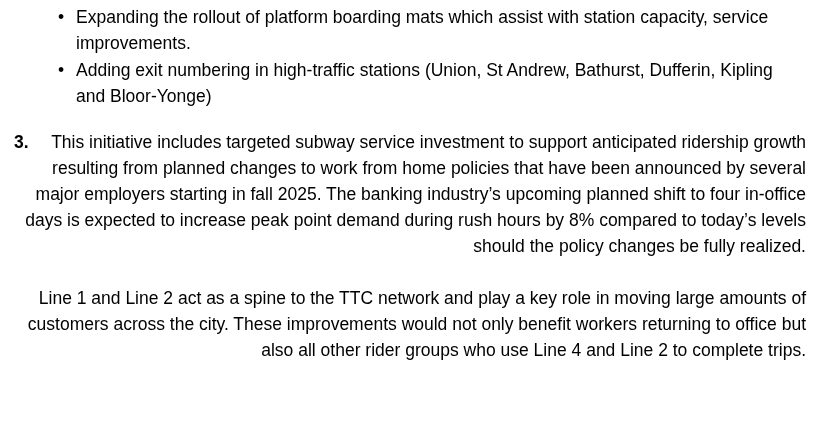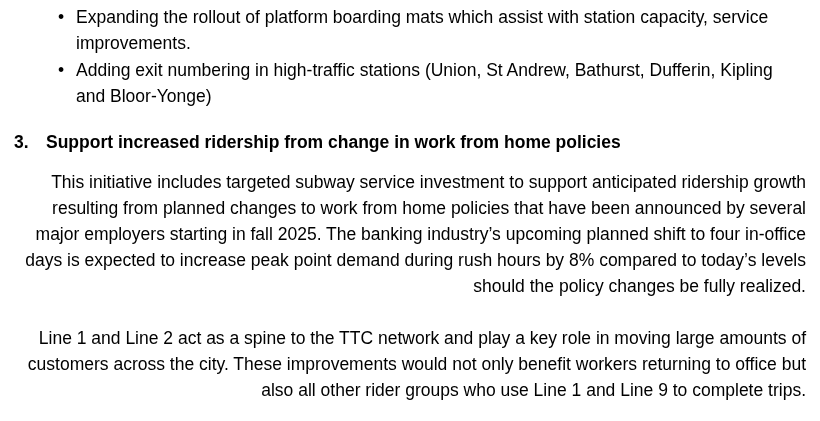--- a/index.html
+++ b/index.html
@@ -84,20 +84,19 @@
         <span>Expanding the rollout of platform boarding mats which assist with station capacity, service improvements.</span>
       </li>
       <li>
         <span class="dot">•</span>
         <span>Adding exit numbering in high-traffic stations (Union, St Andrew, Bathurst, Dufferin, Kipling and Bloor-Yonge)</span>
       </li>
     </ul>
 
     <h3 class="heading">
       <span class="num">3.</span>
-      <span>Support increased ridership from change in work from home policies</span>
     </h3>
 
     <p class="body">This initiative includes targeted subway service investment to support anticipated ridership growth resulting from planned changes to work from home policies that have been announced by several major employers starting in fall 2025. The banking industry’s upcoming planned shift to four in-office days is expected to increase peak point demand during rush hours by 8% compared to today’s levels should the policy changes be fully realized.</p>
-    <p class="body second">Line 1 and Line 2 act as a spine to the TTC network and play a key role in moving large amounts of customers across the city. These improvements would not only benefit workers returning to office but also all other rider groups who use Line 1 and Line 9 to complete trips.</p>
+    <p class="body second">Line 1 and Line 2 act as a spine to the TTC network and play a key role in moving large amounts of customers across the city. These improvements would not only benefit workers returning to office but also all other rider groups who use Line 4 and Line 2 to complete trips.</p>
 
   </div>
 </div>
 
 </body></html>

